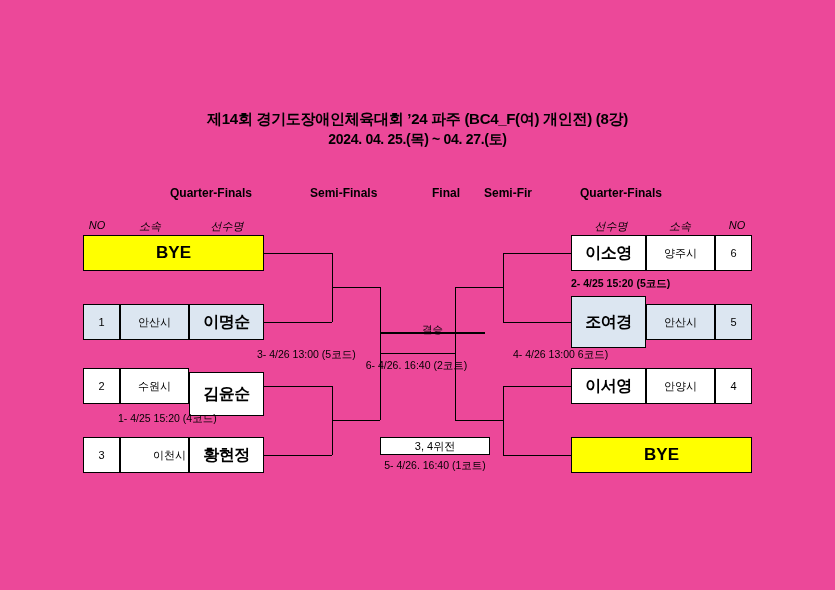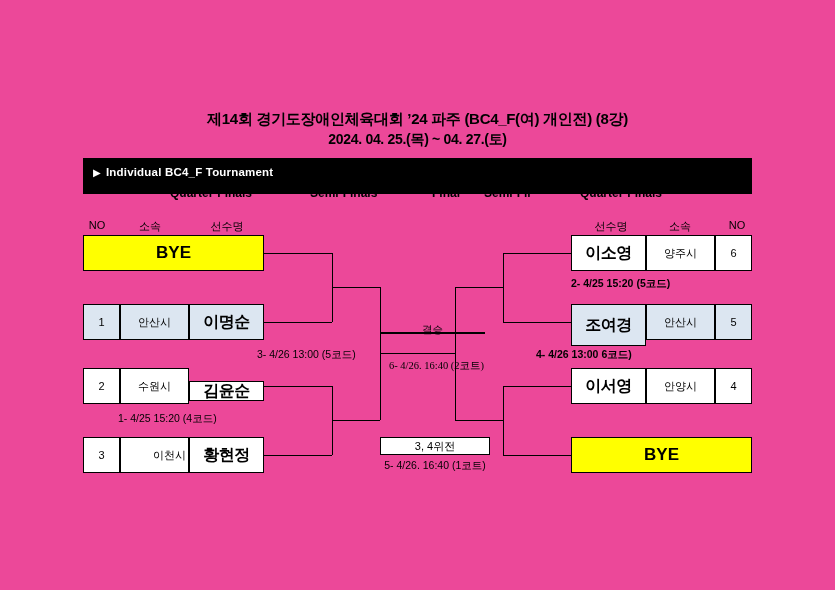--- a/index.html
+++ b/index.html
@@ -16,40 +16,37 @@
   .roundlbl{position:absolute;font-size:12px;font-weight:bold;color:#000;}
 
   .cell{position:absolute;box-sizing:border-box;border:1px solid #000;background:#fff;display:flex;align-items:center;justify-content:center;font-size:11px;}
   .cell.no{font-size:11px;}
   .cell.club{font-size:11px;}
   .cell.name{font-size:16px;font-weight:bold;letter-spacing:-0.5px;}
   .cell.bye{background:#ffff00;font-size:17px;font-weight:bold;}
   .cell.hl{background:#dce6f1;}
   .cell.plain{font-size:11px;}
 
-  .hdr{position:absolute;font-size:11px;text-align:center;}
+  .hdr{position:absolute;font-size:11px;text-align:center;font-style:italic;}
 
   .ln{position:absolute;background:#000;}
   .lnh{height:1px;}
   .lnv{width:1px;}
 
   .note{position:absolute;font-size:10.5px;white-space:nowrap;}
   .note.c{text-align:center;}
 </style>
 </head>
 <body>
 
 <div id="page">
 
   <div class="title1">제14회 경기도장애인체육대회 ’24 파주 (BC4_F(여) 개인전) (8강)</div>
   <div class="title2">2024. 04. 25.(목) ~ 04. 27.(토)</div>
 
-  <div class="blackbar">
-    <div class="lbl"><span class="tri">▶</span><span>Individual BC4_F Tournament</span></div>
-  </div>
 
   <div class="roundlbl" style="left:170px;top:186px;">Quarter-Finals</div>
   <div class="roundlbl" style="left:310px;top:186px;">Semi-Finals</div>
   <div class="roundlbl" style="left:432px;top:186px;">Final</div>
   <div class="roundlbl" style="left:484px;top:186px;">Semi-Fir</div>
   <div class="roundlbl" style="left:580px;top:186px;">Quarter-Finals</div>
 
   <div class="hdr" style="left:78px;top:219px;width:38px;">NO</div>
   <div class="hdr" style="left:120px;top:219px;width:60px;">소속</div>
   <div class="hdr" style="left:192px;top:219px;width:70px;">선수명</div>
@@ -59,31 +56,31 @@
   <div class="hdr" style="left:718px;top:219px;width:38px;">NO</div>
 
   <div class="cell bye" style="left:83px;top:235px;width:181px;height:36px;">BYE</div>
 
   <div class="cell no hl" style="left:83px;top:304px;width:37px;height:36px;">1</div>
   <div class="cell club hl" style="left:120px;top:304px;width:69px;height:36px;">안산시</div>
   <div class="cell name hl" style="left:189px;top:304px;width:75px;height:36px;">이명순</div>
 
   <div class="cell no" style="left:83px;top:368px;width:37px;height:36px;">2</div>
   <div class="cell club" style="left:120px;top:368px;width:69px;height:36px;">수원시</div>
-  <div class="cell name" style="left:189px;top:381px;width:75px;height:20px;">김윤순</div>
+  <div class="cell name" style="left:189px;top:372px;width:75px;height:44px;">김윤순</div>
 
   <div class="cell no" style="left:83px;top:437px;width:37px;height:36px;">3</div>
   <div class="cell club" style="left:120px;top:437px;width:69px;height:36px;padding-left:30px;">이천시</div>
   <div class="cell name" style="left:189px;top:437px;width:75px;height:36px;">황현정</div>
 
   <div class="cell name" style="left:571px;top:235px;width:75px;height:36px;">이소영</div>
   <div class="cell club" style="left:646px;top:235px;width:69px;height:36px;">양주시</div>
   <div class="cell no" style="left:715px;top:235px;width:37px;height:36px;">6</div>
 
-  <div class="cell name hl" style="left:571px;top:304px;width:75px;height:42px;">조여경</div>
+  <div class="cell name hl" style="left:571px;top:296px;width:75px;height:52px;">조여경</div>
   <div class="cell club hl" style="left:646px;top:304px;width:69px;height:36px;">안산시</div>
   <div class="cell no hl" style="left:715px;top:304px;width:37px;height:36px;">5</div>
 
   <div class="cell name" style="left:571px;top:368px;width:75px;height:36px;">이서영</div>
   <div class="cell club" style="left:646px;top:368px;width:69px;height:36px;">안양시</div>
   <div class="cell no" style="left:715px;top:368px;width:37px;height:36px;">4</div>
 
   <div class="cell bye" style="left:571px;top:437px;width:181px;height:36px;">BYE</div>
 
   <div class="ln lnh" style="left:264px;top:253px;width:68px;"></div>
@@ -110,19 +107,19 @@
   <div class="ln lnv" style="left:455px;top:287px;height:133px;"></div>
   <div class="ln lnh" style="left:418px;top:353px;width:37px;"></div>
 
   <div class="ln lnh" style="left:380px;top:332px;width:105px;height:2px;"></div>
 
   <div class="cell plain" style="left:380px;top:437px;width:110px;height:18px;">3, 4위전</div>
 
   <div class="note" style="left:118px;top:412px;">1- 4/25 15:20 (4코드)</div>
   <div class="note" style="left:257px;top:348px;">3- 4/26 13:00 (5코드)</div>
   <div class="note" style="left:571px;top:277px;font-weight:bold;">2- 4/25 15:20 (5코드)</div>
-  <div class="note" style="left:536px;top:348px;font-weight:bold;">4- 4/26 13:00 6코드)</div>
+  <div class="note" style="left:513px;top:348px;">4- 4/26 13:00 6코드)</div>
 
   <div class="note c" style="left:380px;top:323px;width:105px;">결승</div>
-  <div class="note c" style="left:384px;top:359px;width:105px;font-family:Liberation Serif, serif;">6- 4/26. 16:40 (2코트)</div>
+  <div class="note c" style="left:364px;top:359px;width:105px;">6- 4/26. 16:40 (2코트)</div>
   <div class="note c" style="left:380px;top:459px;width:110px;">5- 4/26. 16:40 (1코트)</div>
 
 </div>
 
 </body></html>

